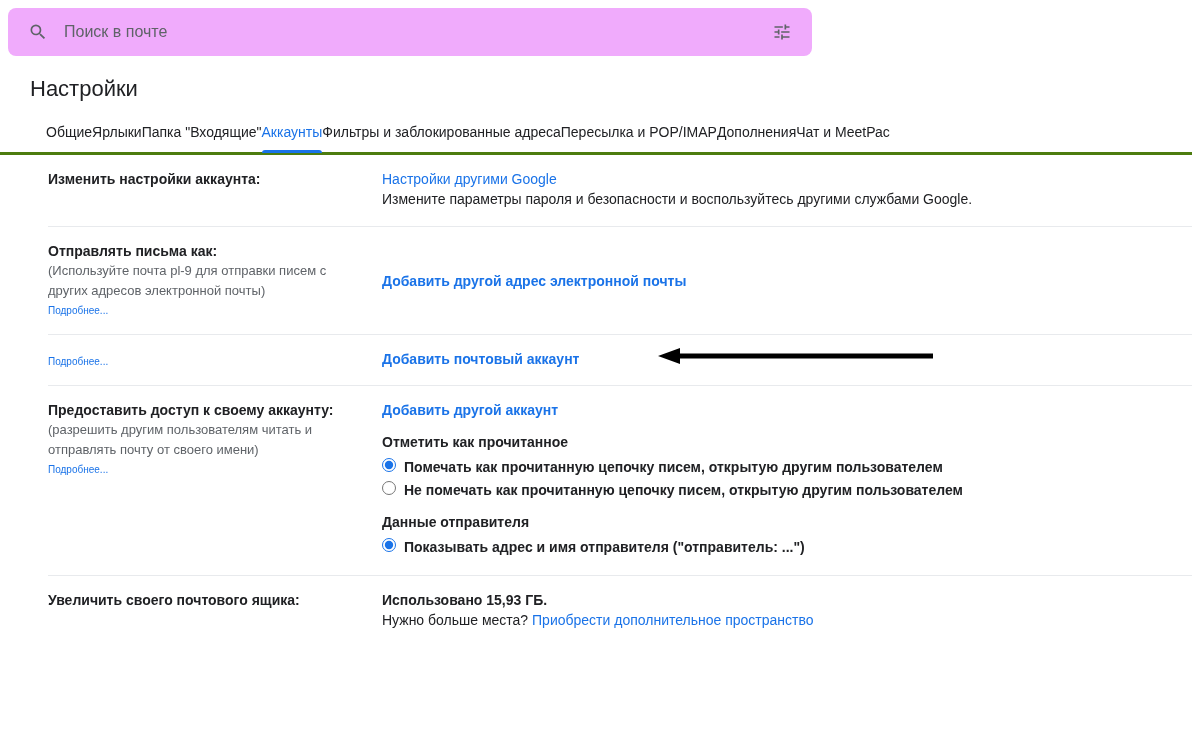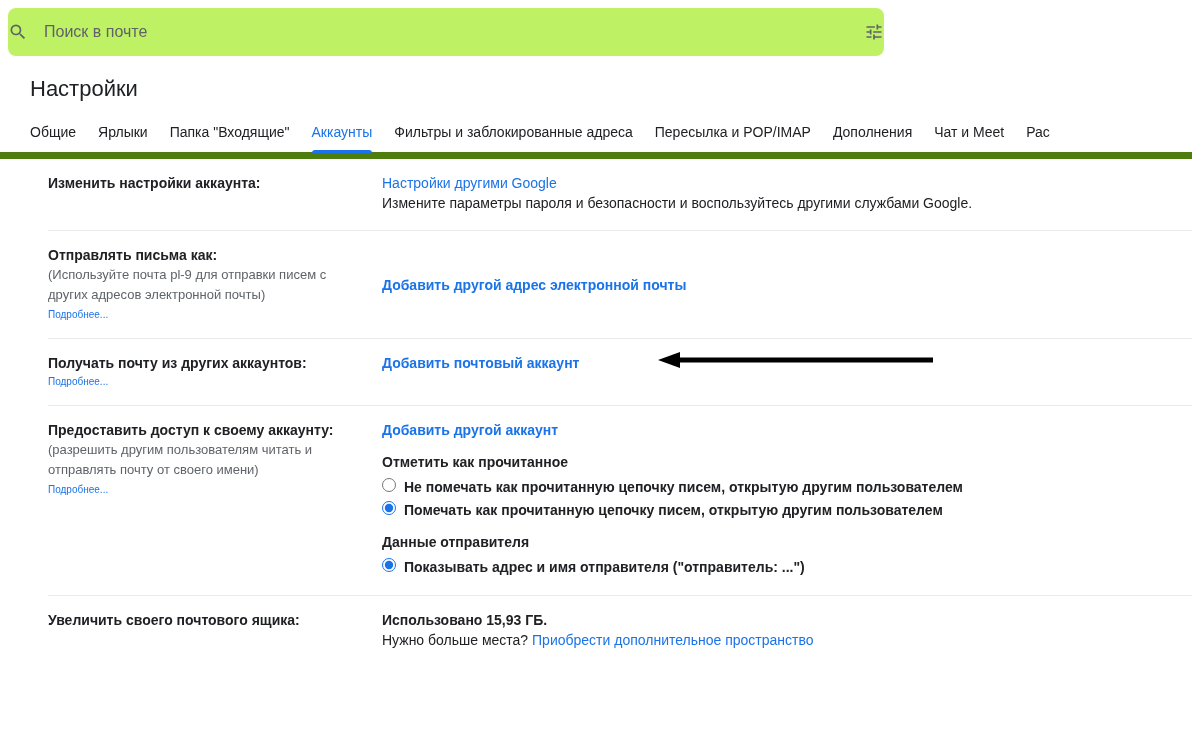--- a/index.html
+++ b/index.html
@@ -6,49 +6,48 @@
     body {
       font-family: Arial, "Helvetica Neue", Helvetica, sans-serif;
       background: #fff;
       color: #202124;
       width: 1192px;
       overflow-x: hidden;
     }
     .search-bar {
       display: flex;
       align-items: center;
-      background: #bef264;
+      background: #f0abfc;
       border-radius: 8px;
       margin: 8px 8px 0 8px;
-      padding: 0 0;
+      padding: 0 20px;
       height: 48px;
-      width: 876px;
+      width: 804px;
     }
     .search-icon { color: #5f6368; margin-right: 16px; display: flex; }
     .search-input {
       flex: 1;
       border: none;
       background: transparent;
       font-size: 16px;
       color: #5f6368;
       outline: none;
     }
     .search-input::placeholder { color: #5f6368; }
     .tune-icon { color: #5f6368; display: flex; }
     .page-title {
       font-size: 22px;
       font-weight: 400;
       padding: 20px 0 12px 30px;
       color: #202124;
     }
     .tabs {
       display: flex;
-      border-bottom: 7px solid #4d7c0f;
-      padding-left: 30px;
-      gap: 22px;
+      border-bottom: 3px solid #4d7c0f;
+      padding-left: 46px;
       font-size: 14px;
       white-space: nowrap;
     }
     .tab {
       padding: 10px 0 12px 0;
       color: #202124;
       cursor: pointer;
       position: relative;
     }
     .tab.active {
@@ -185,21 +184,20 @@
       <div class="section-subtitle">(Используйте почта pl-9 для отправки писем с других адресов электронной почты)</div>
       <span class="more-link">Подробнее...</span>
     </div>
     <div class="section-right" style="padding-top:30px;">
       <span class="link-bold">Добавить другой адрес электронной почты</span>
     </div>
   </div>
 
   <div class="section">
     <div class="section-left">
-      <div class="section-title">Получать почту из других аккаунтов:</div>
       <span class="more-link">Подробнее...</span>
     </div>
     <div class="section-right">
       <span class="link-bold">Добавить почтовый аккаунт</span>
     </div>
     <div class="arrow-annotation">
       <svg width="280" height="22" viewBox="0 0 280 22">
         <line x1="20" y1="11" x2="275" y2="11" stroke="#000" stroke-width="5"></line>
         <polygon points="0,11 22,3 22,19" fill="#000"></polygon>
       </svg>
@@ -210,26 +208,26 @@
     <div class="section-left">
       <div class="section-title">Предоставить доступ к своему аккаунту:</div>
       <div class="section-subtitle">(разрешить другим пользователям читать и отправлять почту от своего имени)</div>
       <span class="more-link">Подробнее...</span>
     </div>
     <div class="section-right">
       <span class="link-bold">Добавить другой аккаунт</span>
 
       <div class="radio-heading">Отметить как прочитанное</div>
       <div class="radio-line">
+        <input type="radio" name="markread" checked="" style="">
+        <label>Помечать как прочитанную цепочку писем, открытую другим пользователем</label>
+      </div>
+      <div class="radio-line">
         <input type="radio" name="markread" style="">
         <label>Не помечать как прочитанную цепочку писем, открытую другим пользователем</label>
-      </div>
-      <div class="radio-line">
-        <input type="radio" name="markread" checked="" style="">
-        <label>Помечать как прочитанную цепочку писем, открытую другим пользователем</label>
       </div>
 
       <div class="radio-heading">Данные отправителя</div>
       <div class="radio-line">
         <input type="radio" name="senderinfo" checked="" style="">
         <label>Показывать адрес и имя отправителя ("отправитель: ...")</label>
       </div>
     </div>
   </div>
 

